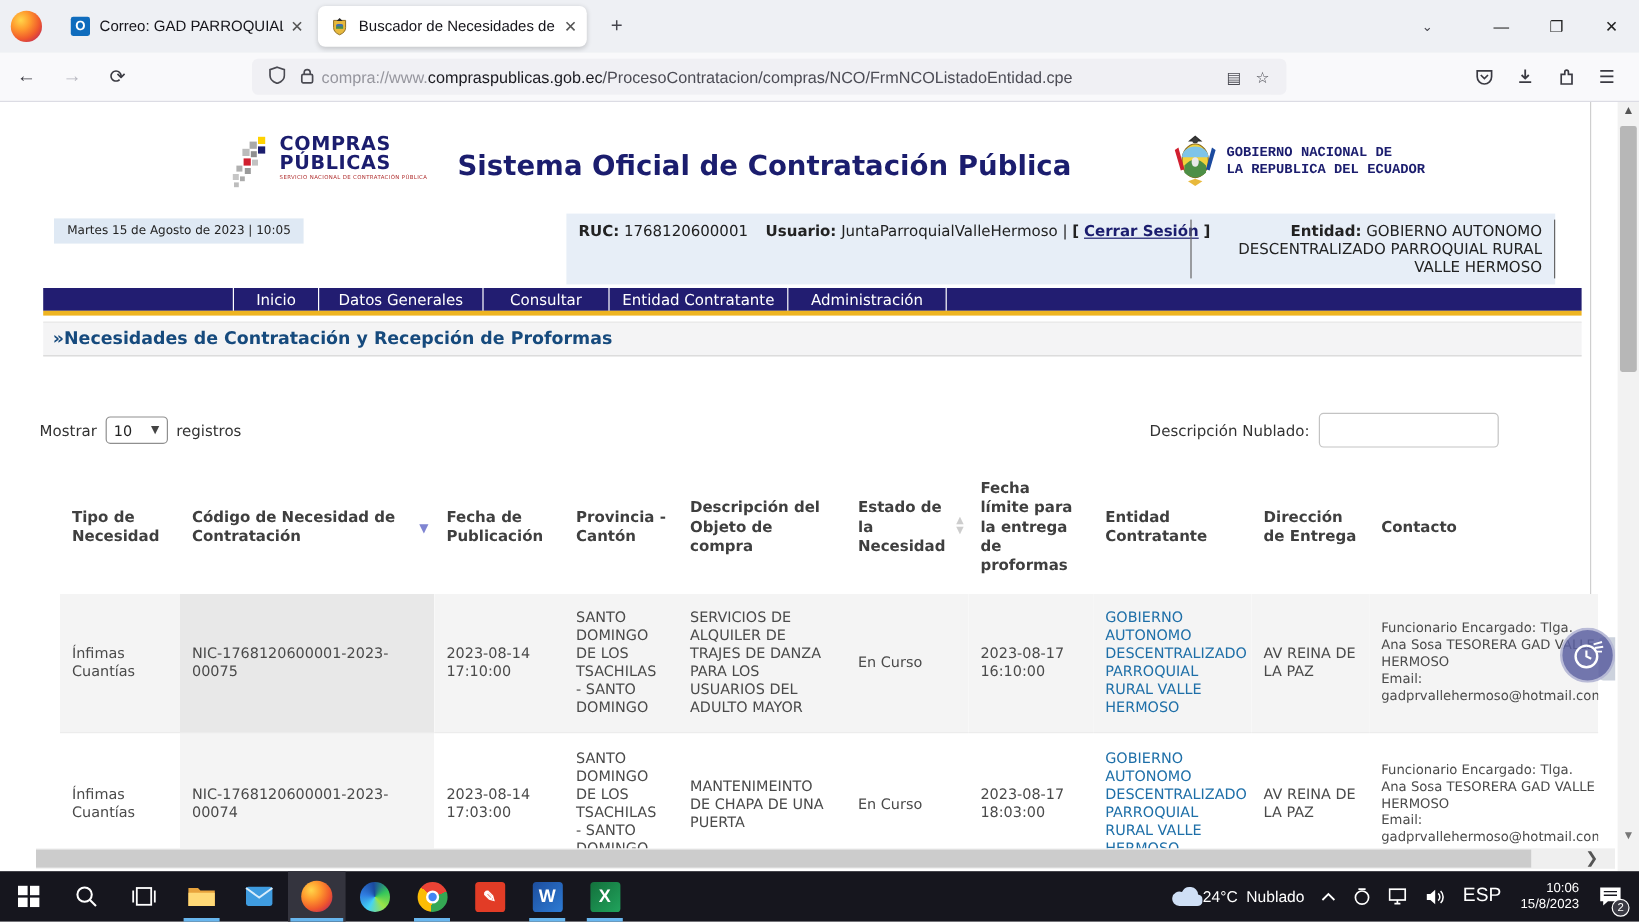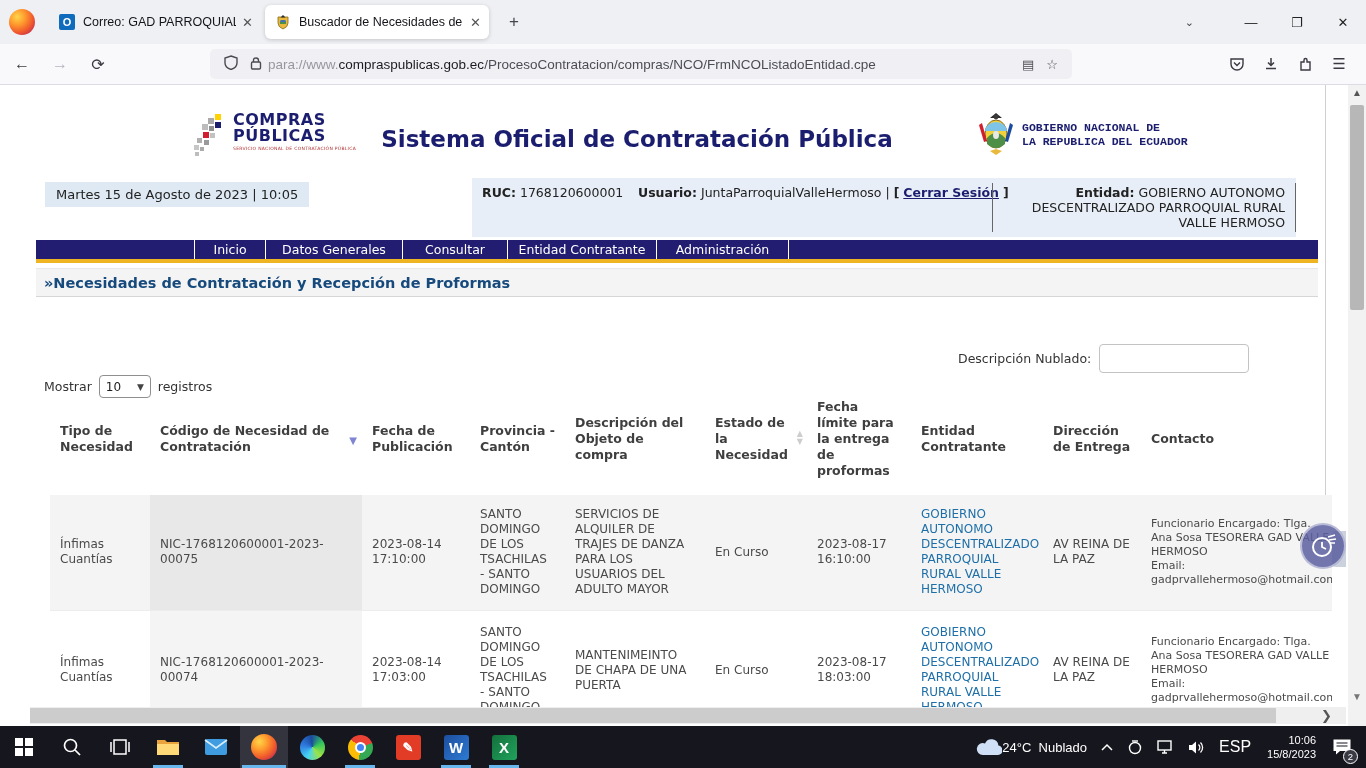--- a/index.html
+++ b/index.html
@@ -51,21 +51,21 @@
   .sercop-text { margin-left:4px; }
   .sercop-line { font-size:16px; font-weight:bold; color:#1b1d6e; line-height:16px; letter-spacing:.5px; }
   .sercop-tag { font-size:4.5px; color:#b03030; margin-top:2px; letter-spacing:.3px; }
   .main-title { position:absolute; left:337px; top:41px; width:600px; text-align:center;
     font-size:23px; font-weight:bold; color:#1b1d6e; }
   .gov-logo { position:absolute; left:978px; top:26px; display:flex; align-items:center; }
   .gov-text { margin-left:8px; font-family:Liberation Mono, monospace; font-size:11.5px;
     font-weight:bold; color:#1b1d6e; line-height:14px; }
 
   .date-chip { position:absolute; left:45px; top:97px; background:#dfe9f4; padding:5px 11px;
-    font-size:13px; color:#222; }
+    font-size:10px; color:#222; }
   .info-box { position:absolute; left:472px; top:93px; width:824px; min-height:50px;
     background:#e7eef7; display:flex; font-size:12.5px; color:#222; padding:5px 0; }
   .info-sec { padding:2px 10px; }
   .info-ruc { width:152px; white-space:nowrap; }
   .info-entity { flex:1; text-align:right; line-height:15px; border-left:1px solid #666;
     border-right:1px solid #666; }
   .info-user { width:368px; white-space:nowrap; padding-left:14px; }
   .blab { font-weight:bold; }
   .logout-link { font-weight:bold; color:#1b1d6e; text-decoration:underline; cursor:pointer; }
   .logout-wrap { font-weight:bold; color:#222; }
@@ -75,22 +75,22 @@
   .nav-spacer { width:159px; border-right:1px solid #fff; }
   .nav-item { display:flex; align-items:center; justify-content:center;
     border-right:1px solid #fff; cursor:pointer; }
   .gold-bar { position:absolute; left:36px; top:174px; width:1282px; height:4px; background:#eeb421; }
 
   .section-bar { position:absolute; left:36px; top:183px; width:1282px; height:29px;
     background:#f4f4f5; border-top:1px solid #e8e8e8; border-bottom:1px solid #d6d6d6;
     display:flex; align-items:center; padding-left:8px; }
   .section-title { font-size:14.5px; font-weight:bold; color:#164a7d; }
 
-  .show-group { position:absolute; left:44px; top:262px; display:flex; align-items:center;
-    font-size:12.5px; color:#333;margin-top:28px; }
+  .show-group { position:absolute; left:33px; top:262px; display:flex; align-items:center;
+    font-size:12.5px; color:#333; }
   .page-size { margin:0 7px; width:52px; height:23px; border:1px solid #8f8f8f; border-radius:4px;
     background:#fff; display:flex; align-items:center; padding:0 6px; font-size:12px; color:#222; }
   .page-size .chev { margin-left:auto; font-size:9px; color:#444; }
   .filter-group { position:absolute; left:958px; top:259px; display:flex; align-items:center; }
   .filter-label { font-size:12.5px; color:#333; margin-right:8px; }
   .filter-input { width:150px; height:29px; border:1px solid #c3c3c3; border-radius:4px;
     font-size:13px; padding:0 6px; font-family:"DejaVu Sans", sans-serif; }
 
   .table-wrap { position:absolute; left:50px; top:298px; width:1282px; height:324px; overflow:hidden; }
   table.data { width:1282px; table-layout:fixed; border-collapse:collapse; }
@@ -197,21 +197,21 @@
       <svg width="14" height="15" viewBox="0 0 14 15">
           <path d="M7 1 L13 3 L13 8 Q13 12.5 7 14.5 Q1 12.5 1 8 L1 3 Z" fill="none" stroke="#4a4a52" stroke-width="1.4"></path>
         </svg>
     </span>
     <span class="u-ico">
       <svg width="12" height="14" viewBox="0 0 12 14">
           <rect x="1.5" y="6" width="9" height="7" rx="1.2" fill="none" stroke="#4a4a52" stroke-width="1.4"></rect>
           <path d="M3.5 6 V4.5 Q3.5 2 6 2 Q8.5 2 8.5 4.5 V6" fill="none" stroke="#4a4a52" stroke-width="1.4"></path>
         </svg>
     </span>
-    <span class="url-text"><span class="url-scheme">para://www.</span><span class="url-host">compraspublicas.gob.ec</span><span class="url-path">/ProcesoContratacion/compras/NCO/FrmNCOListadoEntidad.cpe</span></span>
+    <span class="url-text"><span class="url-scheme">compra://www.</span><span class="url-host">compraspublicas.gob.ec</span><span class="url-path">/ProcesoContratacion/compras/NCO/FrmNCOListadoEntidad.cpe</span></span>
     <span class="u-ico">▤</span>
     <span class="u-ico">☆</span>
   </div>
   <div class="toolbar-right">
     <div class="t-ico">
       <svg width="16" height="16" viewBox="0 0 16 16">
           <path d="M2 3 h12 v5 a6 6 0 0 1 -12 0 z" fill="none" stroke="#3a3a42" stroke-width="1.4"></path>
           <path d="M5 6.5 L8 9.5 L11 6.5" fill="none" stroke="#3a3a42" stroke-width="1.4"></path>
         </svg>
     </div>

